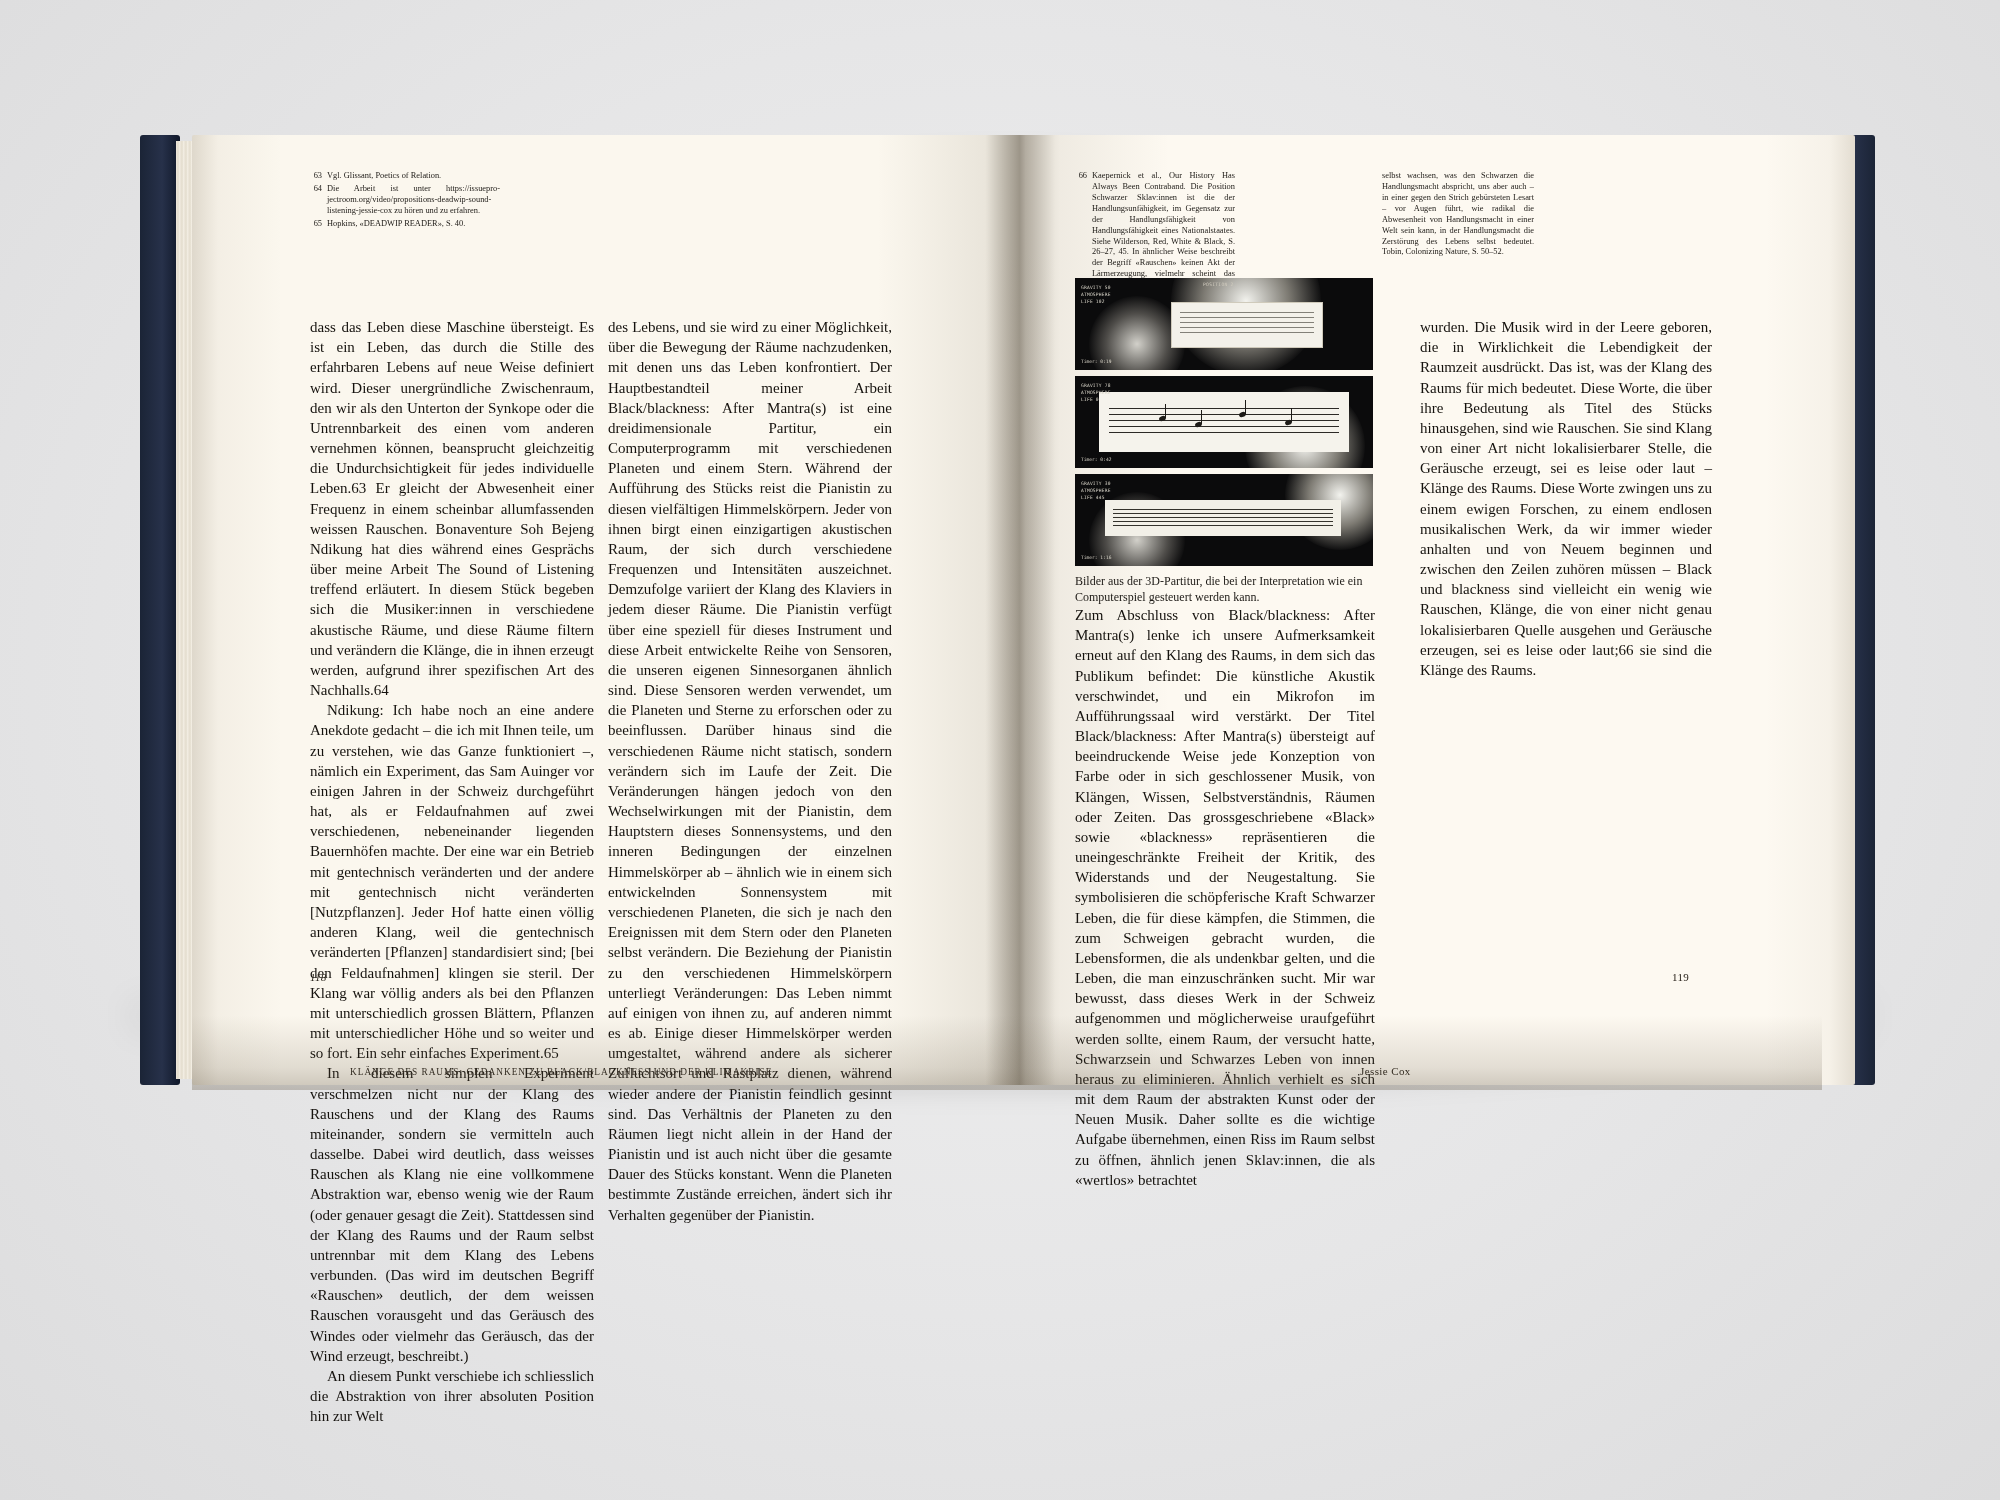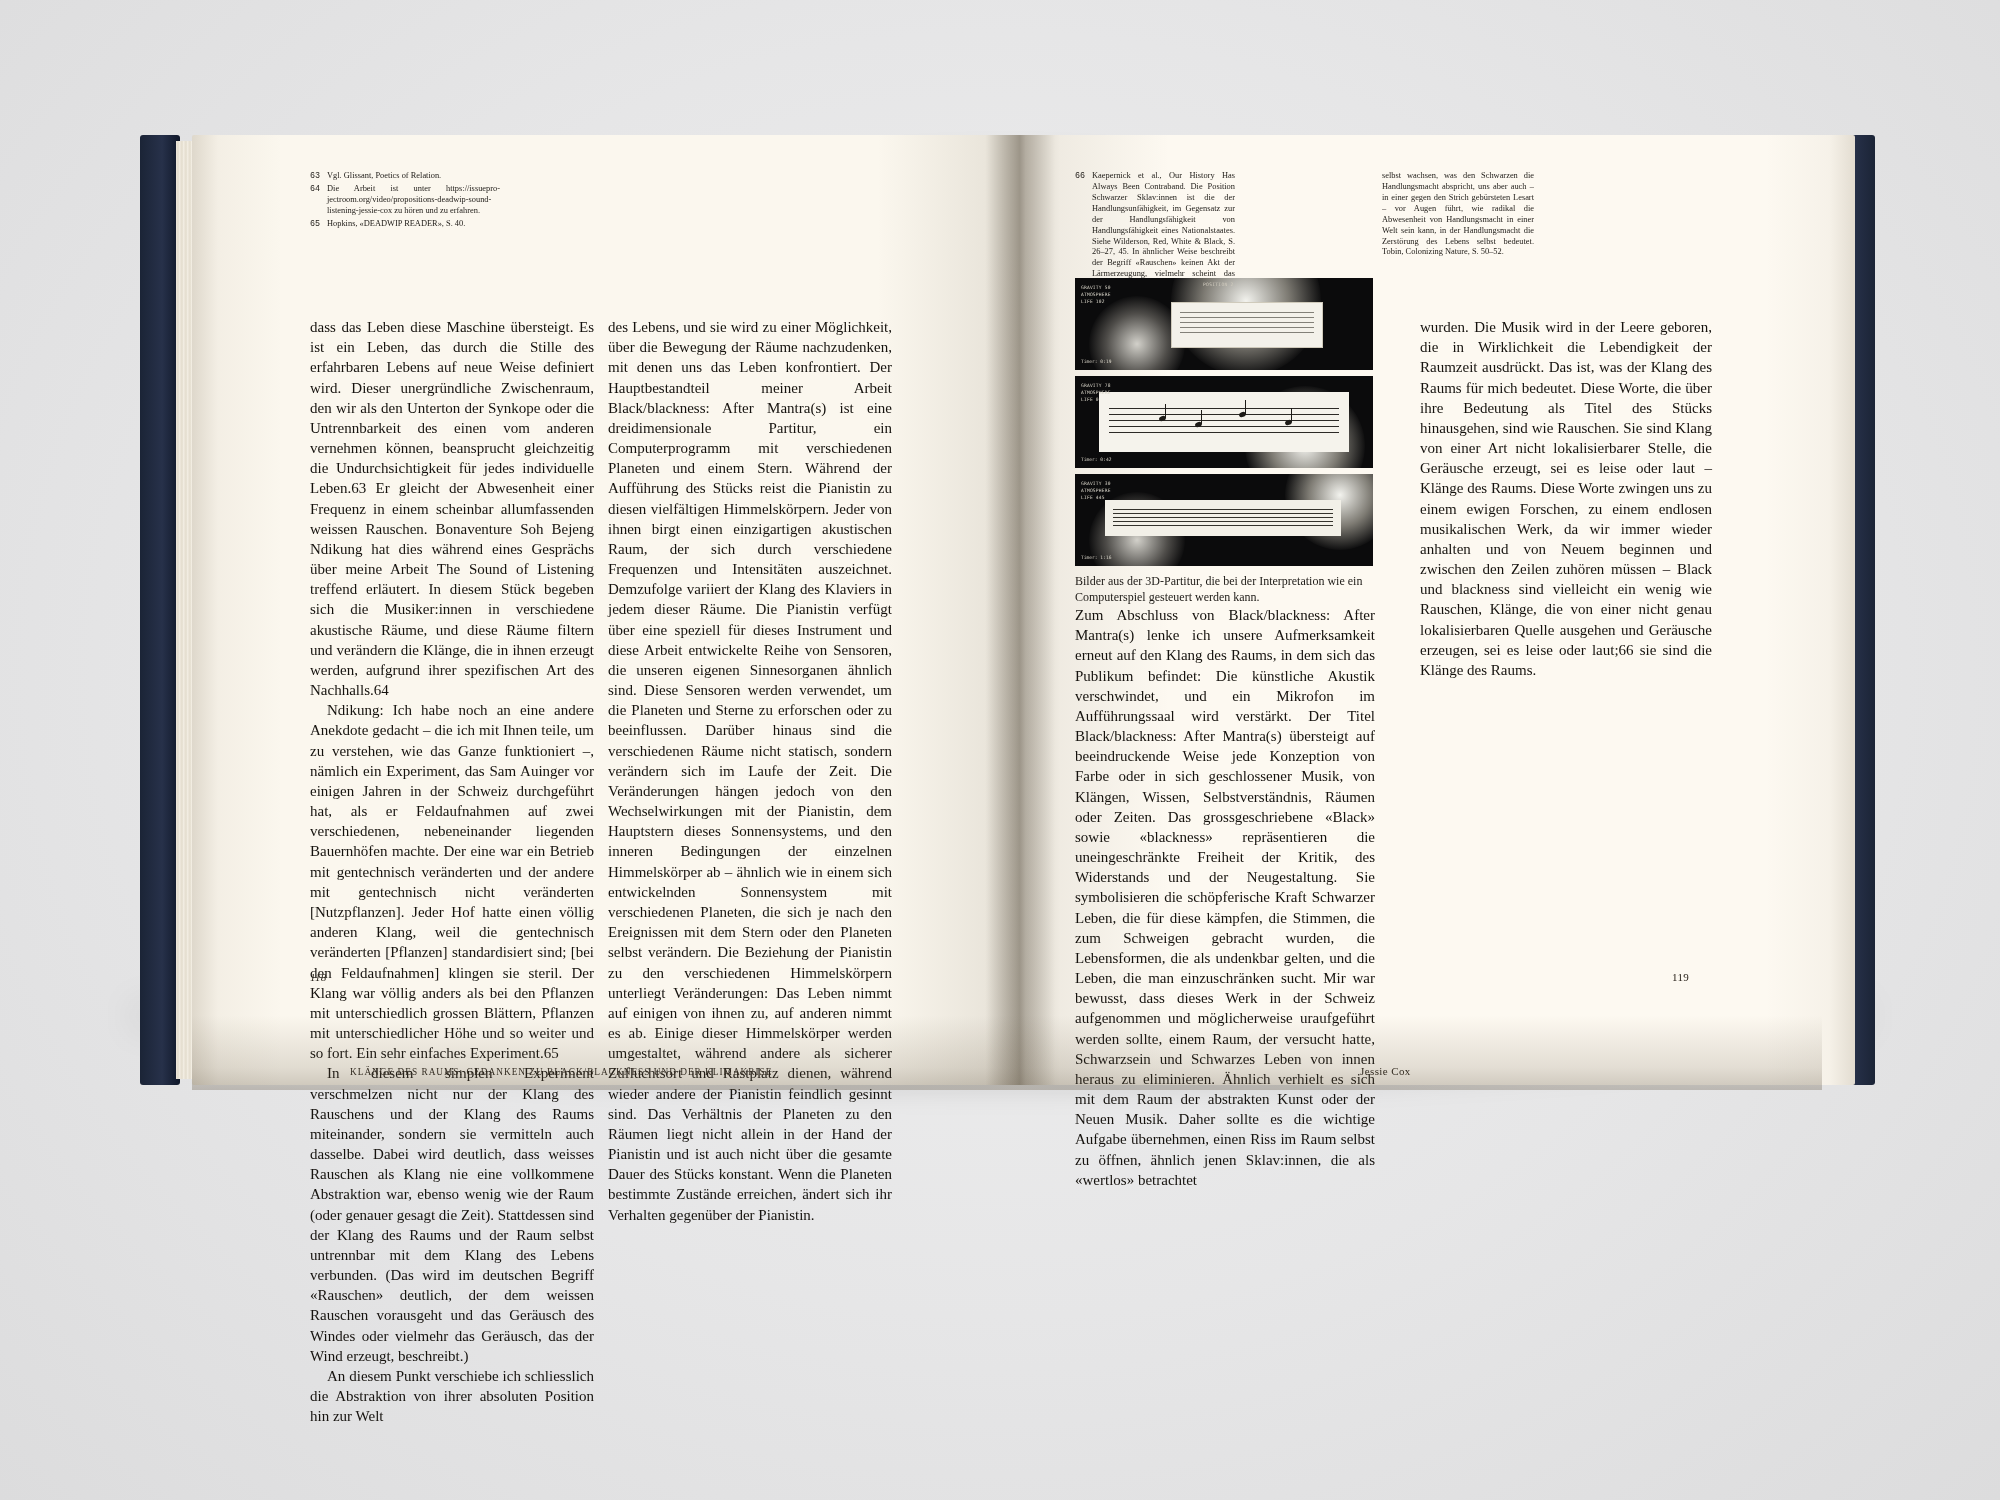--- a/index.html
+++ b/index.html
@@ -126,21 +126,21 @@
 
   .notes {
     position: absolute;
     top: 36px;
     font-size: 8.4px;
     line-height: 1.30;
     color: #1d1a16;
     text-align: justify;
   }
   .note-item { margin-bottom: 2px; display: flex; gap: 5px; }
-  .note-num { width: 12px; flex: 0 0 12px; text-align: left; font-family: Liberation Mono, monospace; }
+  .note-num { width: 12px; flex: 0 0 12px; text-align: right; }
   .note-txt { flex: 1; }
 
   .col {
     position: absolute;
     font-size: 15px;
     line-height: 1.345;
     color: #15120e;
     text-align: justify;
     hyphens: auto;
   }

